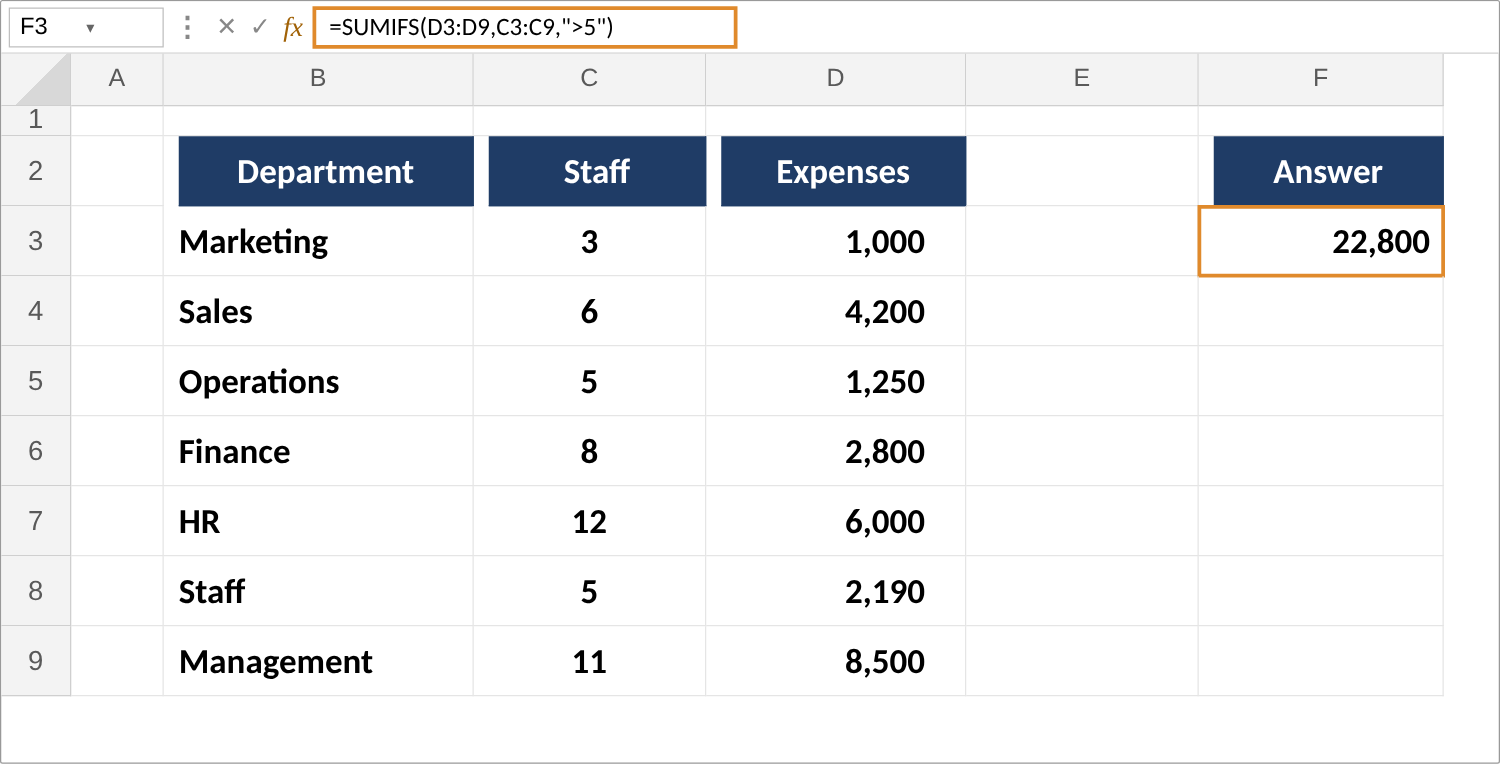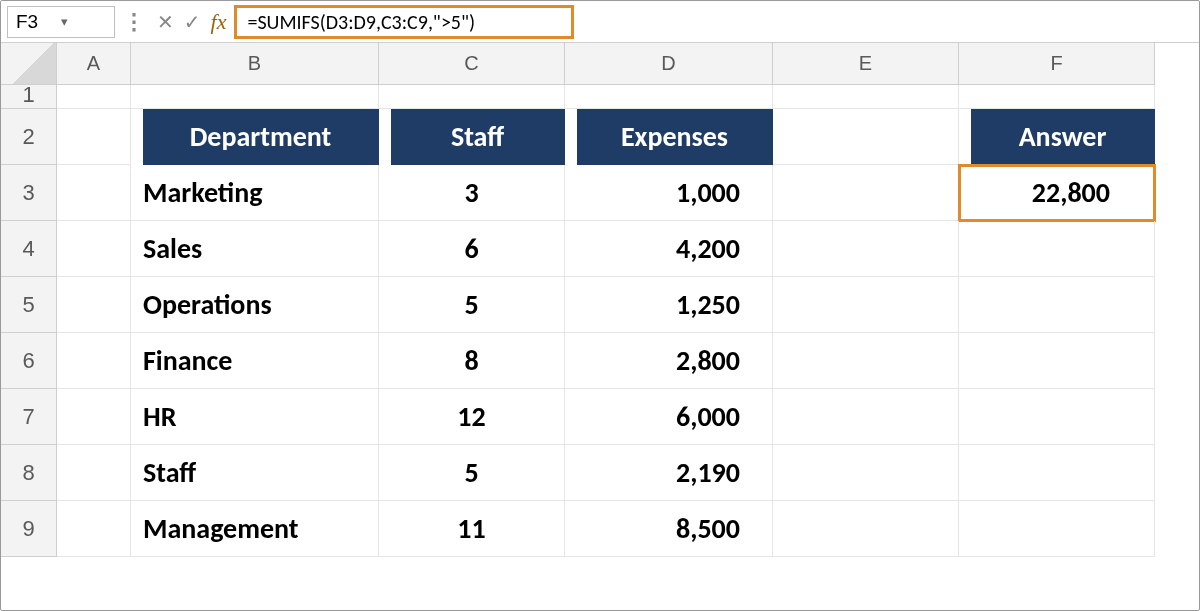--- a/index.html
+++ b/index.html
@@ -18,21 +18,21 @@
     .formula-bar {
       display: flex;
       align-items: center;
       height: 42px;
       border-bottom: 1px solid #cfcfcf;
       background: #fff;
       padding: 4px 6px;
       gap: 6px;
     }
     .name-box {
-      width: 108px;
+      width: 124px;
       height: 32px;
       border: 1px solid #bfbfbf;
       background: #fff;
       display: flex;
       align-items: center;
       padding: 0 8px;
       font-size: 19px;
       font-family: "Segoe UI", Arial, sans-serif;
     }
     .name-box span { flex: 1; }
@@ -130,21 +130,21 @@
       justify-content: center;
       border-right: 1px solid #1f3c66;
       border-bottom: 1px solid #1f3c66;
       margin-left: 12px;
     }
     .hdrcell.first { justify-content: center; }
     .num { justify-content: center; }
     .rnum { justify-content: flex-end; padding-right: 32px; }
     .answer-cell {
       justify-content: flex-end;
-      padding-right: 44px;
+      padding-right: 10px;
       outline: 3px solid #e08a2c;
       outline-offset: -2px;
     }
   </style>
 </head>
 <body>
 
 <div class="formula-bar">
   <div class="name-box">
     <span>F3</span>

